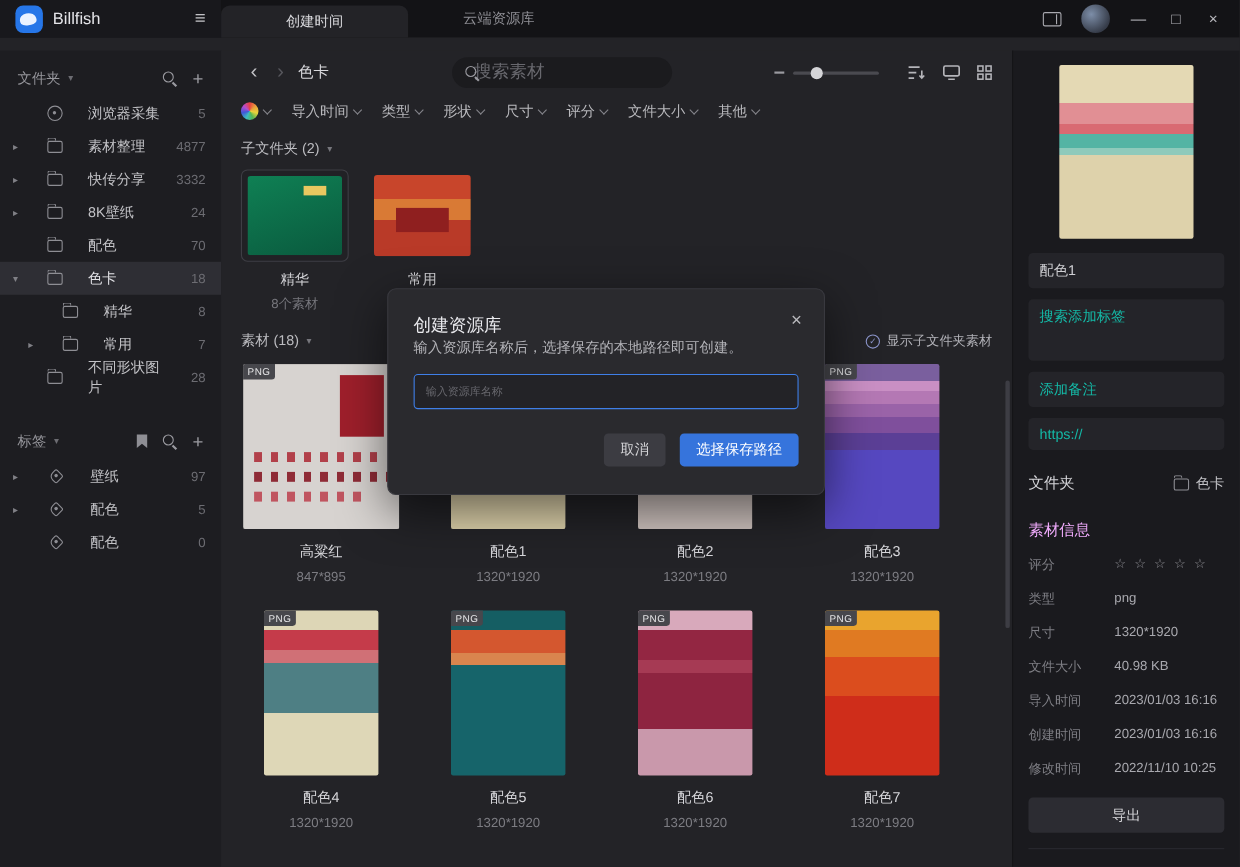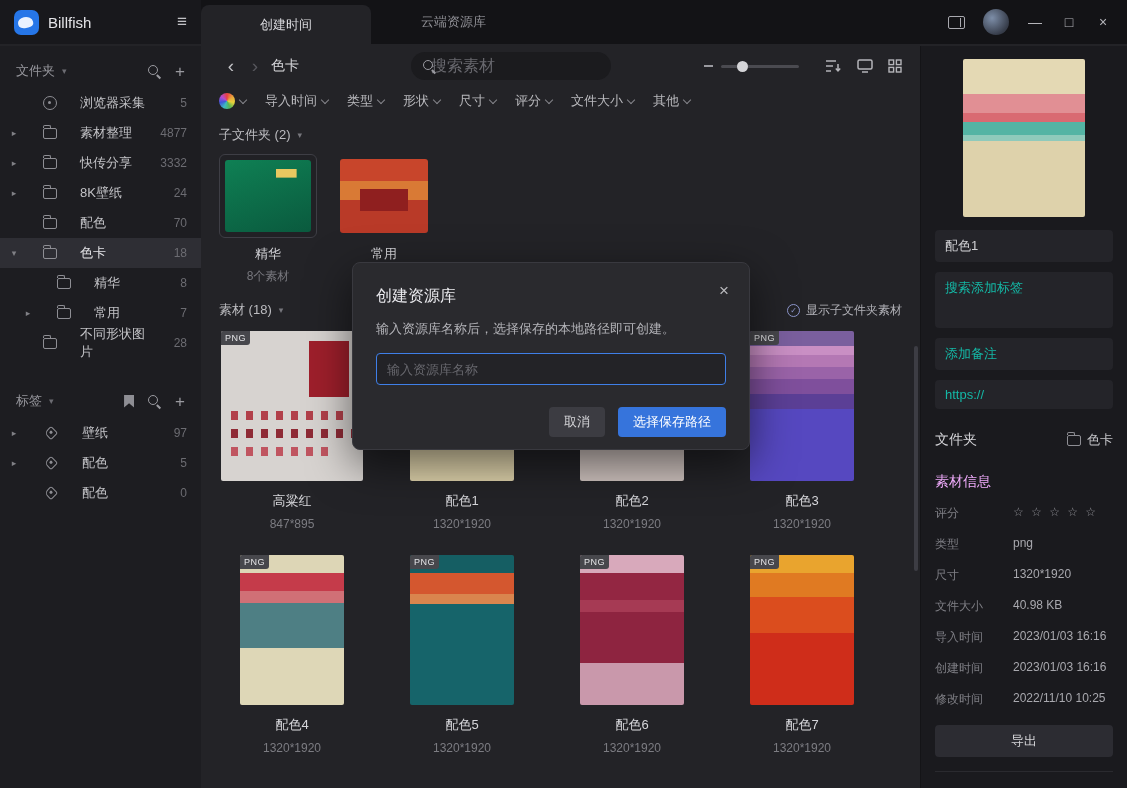--- a/index.html
+++ b/index.html
@@ -1,21 +1,21 @@
 <!DOCTYPE html>
 <html><head>
 <meta charset="utf-8">
 <style>
 *{box-sizing:border-box;margin:0;padding:0}
 html,body{width:1127px;height:788px}
 body{position:relative;overflow:hidden;background:#232327;color:#c6c6ca;
      font-family:"Liberation Sans","DejaVu Sans",sans-serif;font-size:13px}
 
 
-.topbar{position:absolute;top:0;left:0;width:100%;height:44px;background:#131316;display:flex;z-index:6}
+.topbar{position:absolute;top:0;left:0;width:100%;height:34px;background:#131316;display:flex;z-index:6}
 .brand{flex:0 0 201px;background:#18181c;display:flex;align-items:center;padding:0 14px;gap:9px}
 .logo{width:25px;height:25px;border-radius:7px;background:#2676e8;position:relative;overflow:hidden;flex:0 0 25px}
 .logo:after{content:"";position:absolute;left:4px;top:7px;width:15px;height:11px;background:#eaf2ff;
             border-radius:60% 70% 50% 60%/60% 70% 40% 50%;transform:rotate(-12deg)}
 .brand-name{color:#e4e4e8;font-size:15px}
 .menu-ic{margin-left:auto;color:#c2c2c6;font-size:17px;cursor:pointer}
 .tabbar{display:flex;align-items:stretch}
 .tab{width:170px;display:flex;align-items:center;justify-content:center;color:#8f8f95;font-size:13px;cursor:pointer}
 .tab.active{background:#232327;color:#dadade;border-radius:8px 8px 0 0;margin-top:5px}
 .tab.inactive{width:165px}
@@ -87,23 +87,23 @@
 .badge{position:absolute;top:0;left:0;background:#47474c;color:#e4e4e6;font-size:9px;padding:2px 4px;border-radius:2px 0 3px 0;letter-spacing:.5px}
 .aname{margin-top:11px;text-align:center;color:#d6d6da;font-size:13px}
 .asize{margin-top:7px;text-align:center;color:#7c7c82;font-size:12px}
 .vscroll{position:absolute;right:2px;top:300px;width:4px;height:225px;background:#3d3d44;border-radius:2px;cursor:pointer}
 
 
 .modal{position:absolute;left:352px;top:262px;width:398px;height:188px;background:#2a2a2e;border:1px solid #39393f;
        border-radius:8px;box-shadow:0 14px 44px rgba(0,0,0,.55);z-index:20;padding:23px 23px 0}
 .mtitle{font-size:16px;color:#eaeaee}
 .mclose{position:absolute;top:19px;right:20px;color:#b9b9bd;font-size:17px;cursor:pointer;line-height:1}
-.mdesc{margin-top:13px;color:#b3b3b8;font-size:13px}
+.mdesc{color:#b3b3b8;font-size:13px}
 .minput{margin-top:15px;width:100%;height:32px;background:#232327;border:1px solid #3f7fe8;border-radius:4px;
-        color:#d5d5d8;padding:0 10px;font-size:13px;outline:none}
+        color:#d5d5d8;padding:0 10px;font-size:10px;outline:none}
 .minput::placeholder{color:#67676d}
 .mactions{margin-top:22px;display:flex;justify-content:flex-end;gap:13px}
 .btn{height:30px;padding:0 15px;border-radius:4px;font-size:13px;display:flex;align-items:center;cursor:pointer;border:none}
 .btn-cancel{background:#3c3c42;color:#d5d5d8}
 .btn-primary{background:#3674dc;color:#fff}
 
 
 .rpanel{position:absolute;top:46px;right:0;bottom:0;width:207px;background:#1a1a1e;border-left:1px solid #141417;
         padding:8px 14px;overflow:hidden}
 .preview{height:168px;display:flex;align-items:center;justify-content:center}

